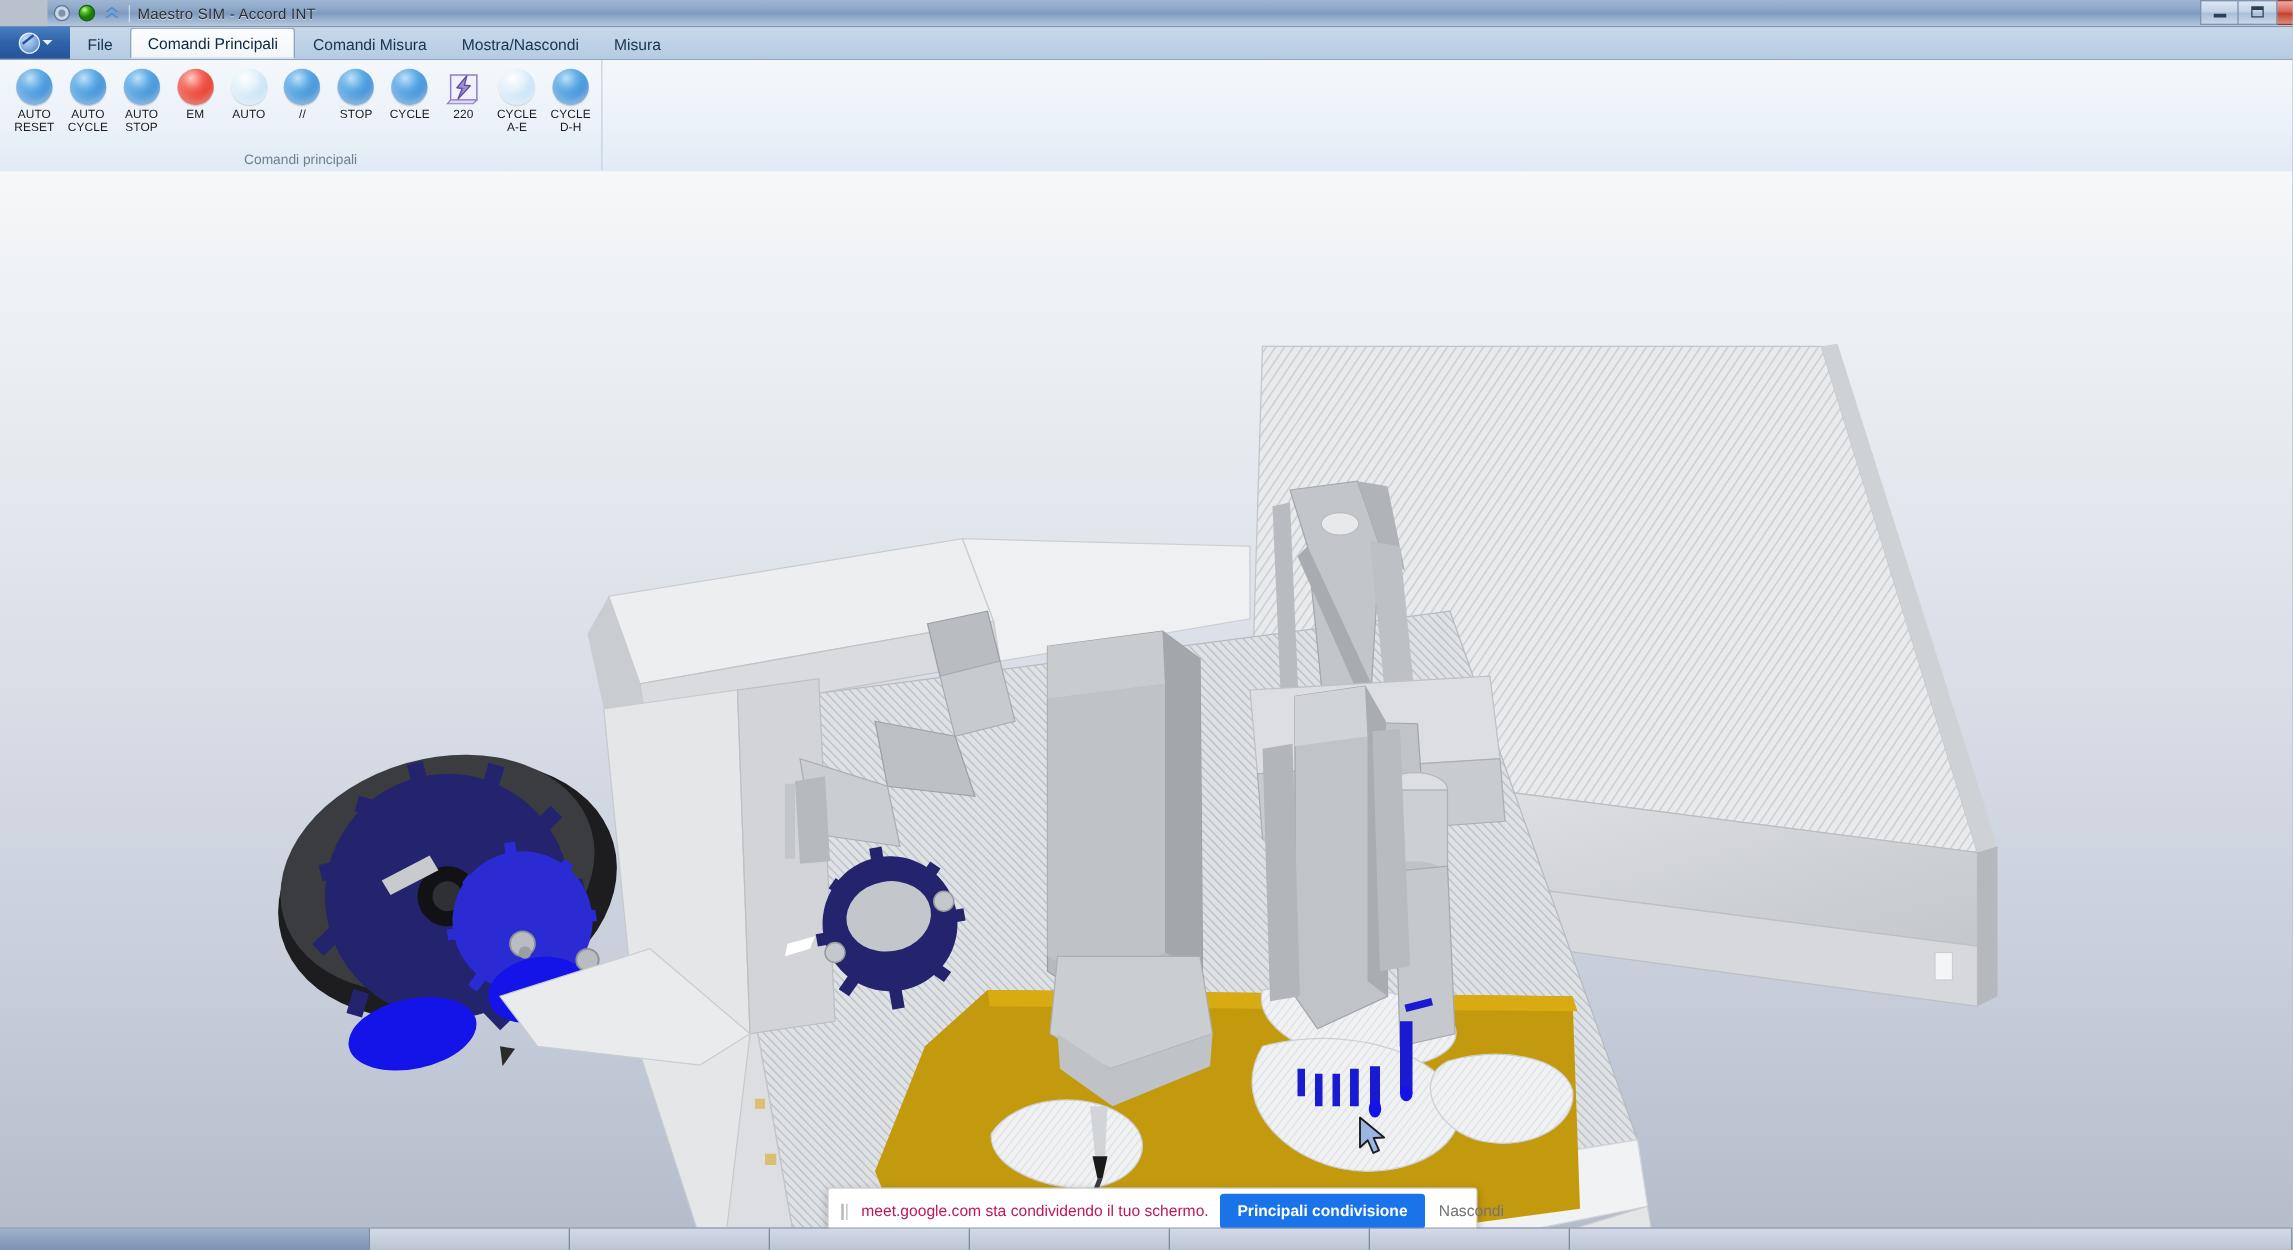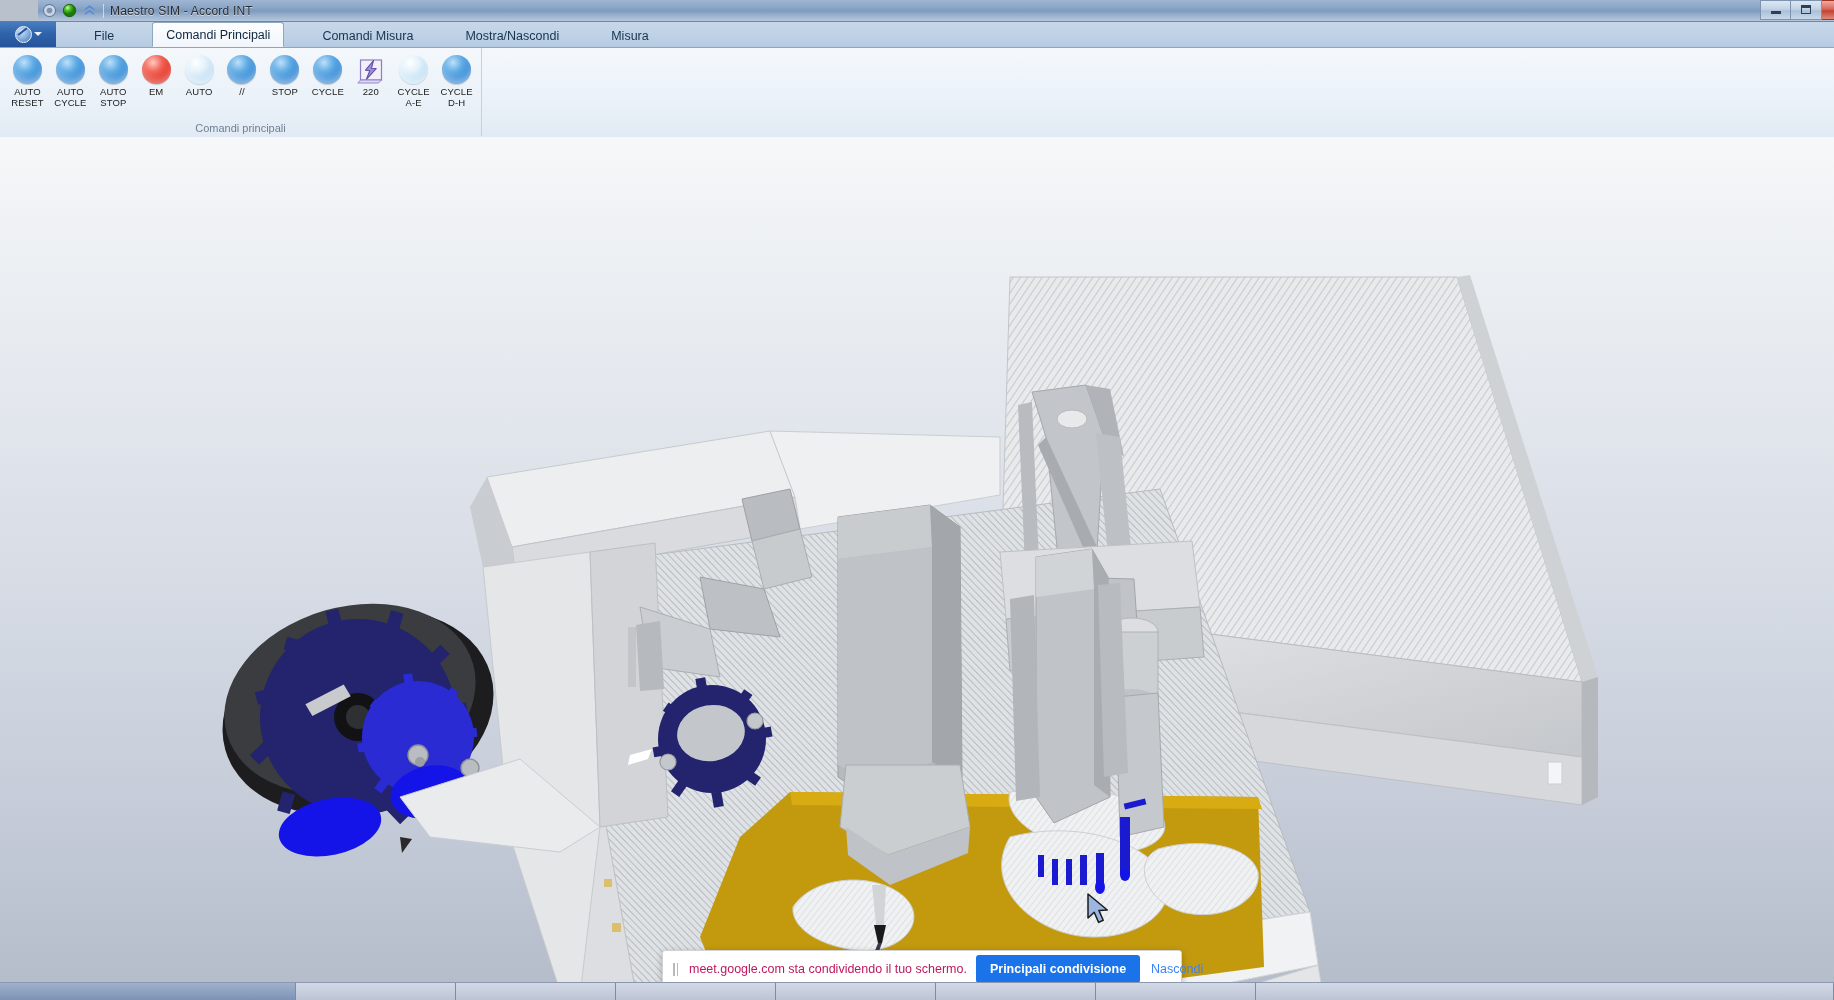--- a/index.html
+++ b/index.html
@@ -60,21 +60,20 @@
     width: 1834px; height: 115px;
     background: linear-gradient(to bottom, #e9f0f8 0%, #e3ebf5 60%, #dae4f0 100%);
     border-bottom: 1px solid #9fb0c5;
   }
   .ribbon-tabrow {
     position: relative;
     height: 26px;
     display: flex; align-items: flex-end;
     background: linear-gradient(to bottom, #c8d8ea 0%, #b6cbe2 100%);
     border-bottom: 1px solid #8fa6c0;
-    gap: 24px;
   }
   .appbtn {
     width: 56px; height: 26px;
     background: linear-gradient(to bottom, #4a7fc1 0%, #2e63aa 50%, #24539a 100%);
     display: flex; align-items: center; justify-content: center; gap: 2px;
     border-right: 1px solid #1d4customize;
   }
   .appbtn-circle {
     width: 17px; height: 17px; border-radius: 50%;
     background: radial-gradient(circle at 35% 30%, #cfe2f6 0%, #7fa9dc 55%, #3e74b8 100%);
@@ -185,21 +184,21 @@
     flex: 1;
   }
   .stop-btn {
     background: #1a73e8; color: #fff;
     font-size: 12.5px; font-weight: bold;
     padding: 7px 14px; border-radius: 3px;
     white-space: nowrap; border: none; cursor: pointer;
     font-family: "Liberation Sans", sans-serif;
   }
   .hide-btn {
-    color: #3b82f6; font-size: 12.5px;
+    color: #737373; font-size: 12.5px;
     white-space: nowrap; cursor: pointer;
     padding: 4px 2px;
   }
 
   
   .taskbar {
     position: absolute; left: 0; bottom: 0;
     width: 1834px; height: 18px;
     background: linear-gradient(to bottom, #c3cada 0%, #aeb7c8 55%, #9aa4b8 100%);
     border-top: 1px solid #8b97ad;

